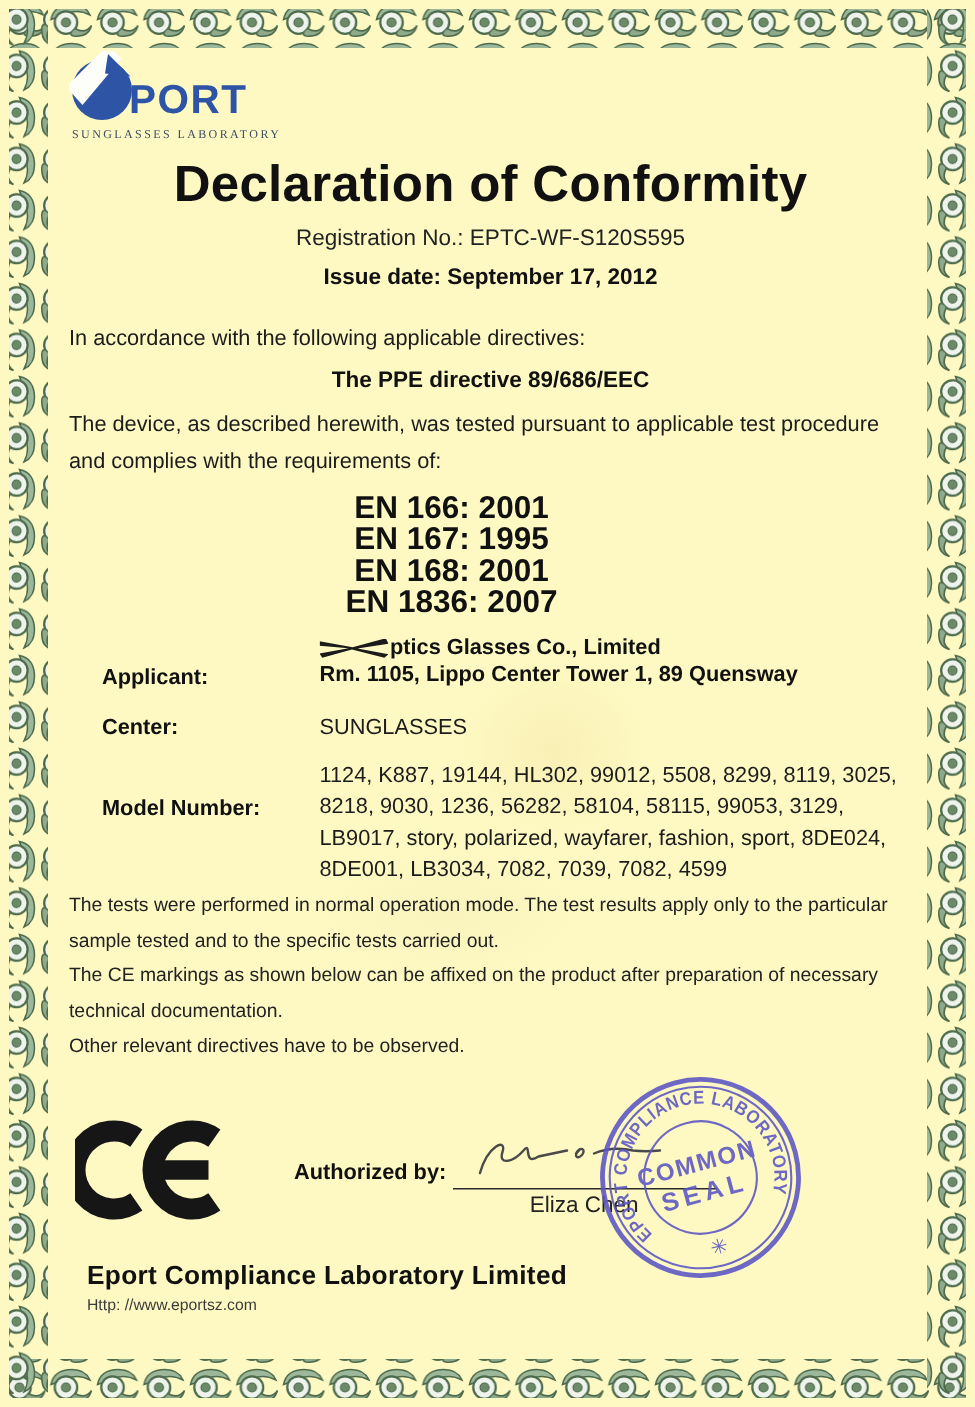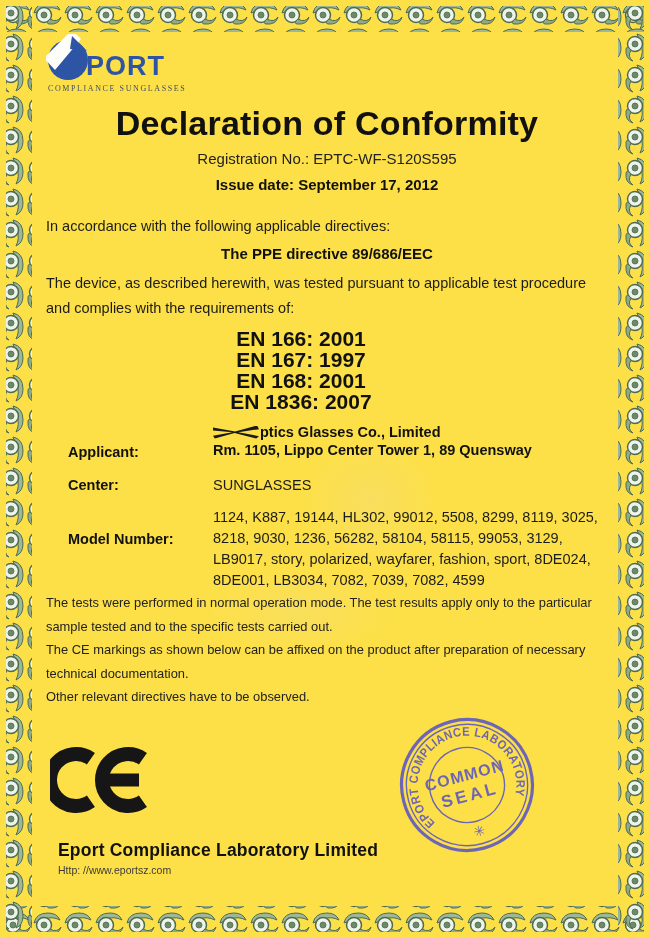--- a/index.html
+++ b/index.html
@@ -1,17 +1,17 @@
 <!DOCTYPE html>
 <html><head>
 <meta charset="utf-8">
 <style>
   html,body{margin:0;padding:0;background:#ffffff;}
   body{font-family:"Liberation Sans", sans-serif; color:#1c1c1c;}
-  .certificate{position:relative;width:650px;height:938px;background:#fde047;overflow:hidden;}
+  .certificate{position:relative;width:650px;height:938px;background:#fef9c3;overflow:hidden;}
   .border-svg{position:absolute;left:0;top:0;}
   .stain{position:absolute;pointer-events:none;}
   .stain1{left:270px;top:410px;width:200px;height:180px;background:radial-gradient(closest-side,rgba(235,218,150,0.30),rgba(235,218,150,0) 70%);}
   .stain2{left:160px;top:545px;width:280px;height:130px;background:radial-gradient(closest-side,rgba(232,220,170,0.22),rgba(232,220,170,0) 70%);}
   .content{position:absolute;left:46px;right:42px;top:34px;}
   
   .logo-block{height:66px;}
   .logo-sub{font-family:"Liberation Serif", serif;font-size:8px;letter-spacing:1.6px;color:#3f4c66;margin-top:-4px;margin-left:2px;}
   
   .title{text-align:center;font-size:34px;font-weight:bold;color:#111;margin-top:4px;letter-spacing:0.2px;}
@@ -83,34 +83,34 @@
 
   <div class="content">
 
     <div class="logo-block">
       <svg width="140" height="50" viewBox="0 0 140 50" aria-hidden="true">
         <circle cx="22" cy="26" r="20" fill="#2e55a5"></circle>
         <path d="M-2 24 L26 -4 L35 5 L9 36 Z" fill="#fdfdfa"></path>
         <path d="M26 2 L41 17 L24 15 Z" fill="#2e55a5"></path>
         <text x="40" y="41" font-family="Liberation Sans, sans-serif" font-size="27" font-weight="bold" letter-spacing="1" fill="#2e55a5">PORT</text>
       </svg>
-      <div class="logo-sub">COMPLIANCE SUNGLASSES</div>
+      <div class="logo-sub">SUNGLASSES LABORATORY</div>
     </div>
 
     <div class="title">Declaration of Conformity</div>
     <div class="reg-line">Registration No.: EPTC-WF-S120S595</div>
     <div class="issue-line">Issue date: September 17, 2012</div>
 
     <div class="intro">In accordance with the following applicable directives:</div>
     <div class="directive">The PPE directive 89/686/EEC</div>
     <div class="device-par">The device, as described herewith, was tested pursuant to applicable test procedure and complies with the requirements of:</div>
 
     <div class="standards">
       <div class="standard-line">EN 166: 2001</div>
-      <div class="standard-line">EN 167: 1997</div>
+      <div class="standard-line">EN 167: 1995</div>
       <div class="standard-line">EN 168: 2001</div>
       <div class="standard-line">EN 1836: 2007</div>
     </div>
 
     <div class="details">
       <div class="drow">
         <div class="dlabel lab-applicant">Applicant:</div>
         <div>
           <div class="company-line">
             <span class="redaction"></span>
@@ -135,20 +135,29 @@
       <p>Other relevant directives have to be observed.</p>
     </div>
   </div>
 
   <div class="bottom-area">
     <svg class="ce-svg" width="100" height="80" viewBox="0 0 100 80" aria-hidden="true">
       <path d="M40.9 18.7 A26 26 0 1 0 40.9 61.3" fill="none" stroke="#161616" stroke-width="14"></path>
       <path d="M92.9 18.7 A26 26 0 1 0 92.9 61.3" fill="none" stroke="#161616" stroke-width="14"></path>
       <path d="M53 40 H 89" fill="none" stroke="#161616" stroke-width="13"></path>
     </svg>
+    <div class="auth">
+      <span class="auth-label">Authorized by:</span>
+      <span class="sig-box">
+        <svg class="sig-svg" width="130" height="34" viewBox="0 0 130 34" aria-hidden="true">
+          <path d="M4 28 C9 10 22 4 19 14 C16 23 26 21 33 13 C39 6 32 24 43 17 L62 13 M68 15 c3 -5 7 -3 4 1 c-3 3 -6 1 -2 -3 M80 15 q12 -5 26 -2 q8 1 18 0" stroke="#4a4a4a" fill="none" stroke-width="1.6" stroke-linecap="round"></path>
+        </svg>
+        <span class="sig-name">Eliza Chen</span>
+      </span>
+    </div>
   </div>
 
   <svg class="stamp-svg" width="150" height="150" viewBox="0 0 140 140" aria-hidden="true">
     <g transform="rotate(-15 70 70)">
       <circle cx="70" cy="70" r="61" fill="none" stroke="#5a55c5" stroke-width="3"></circle>
       <circle cx="70" cy="70" r="56.5" fill="none" stroke="#5a55c5" stroke-width="1.3"></circle>
       <circle cx="70" cy="70" r="35" fill="none" stroke="#5a55c5" stroke-width="1.3"></circle>
       <defs>
         <path id="sealTextPath" d="M32.3 96.4 A46 46 0 1 1 107.7 96.4" fill="none"></path>
       </defs>

